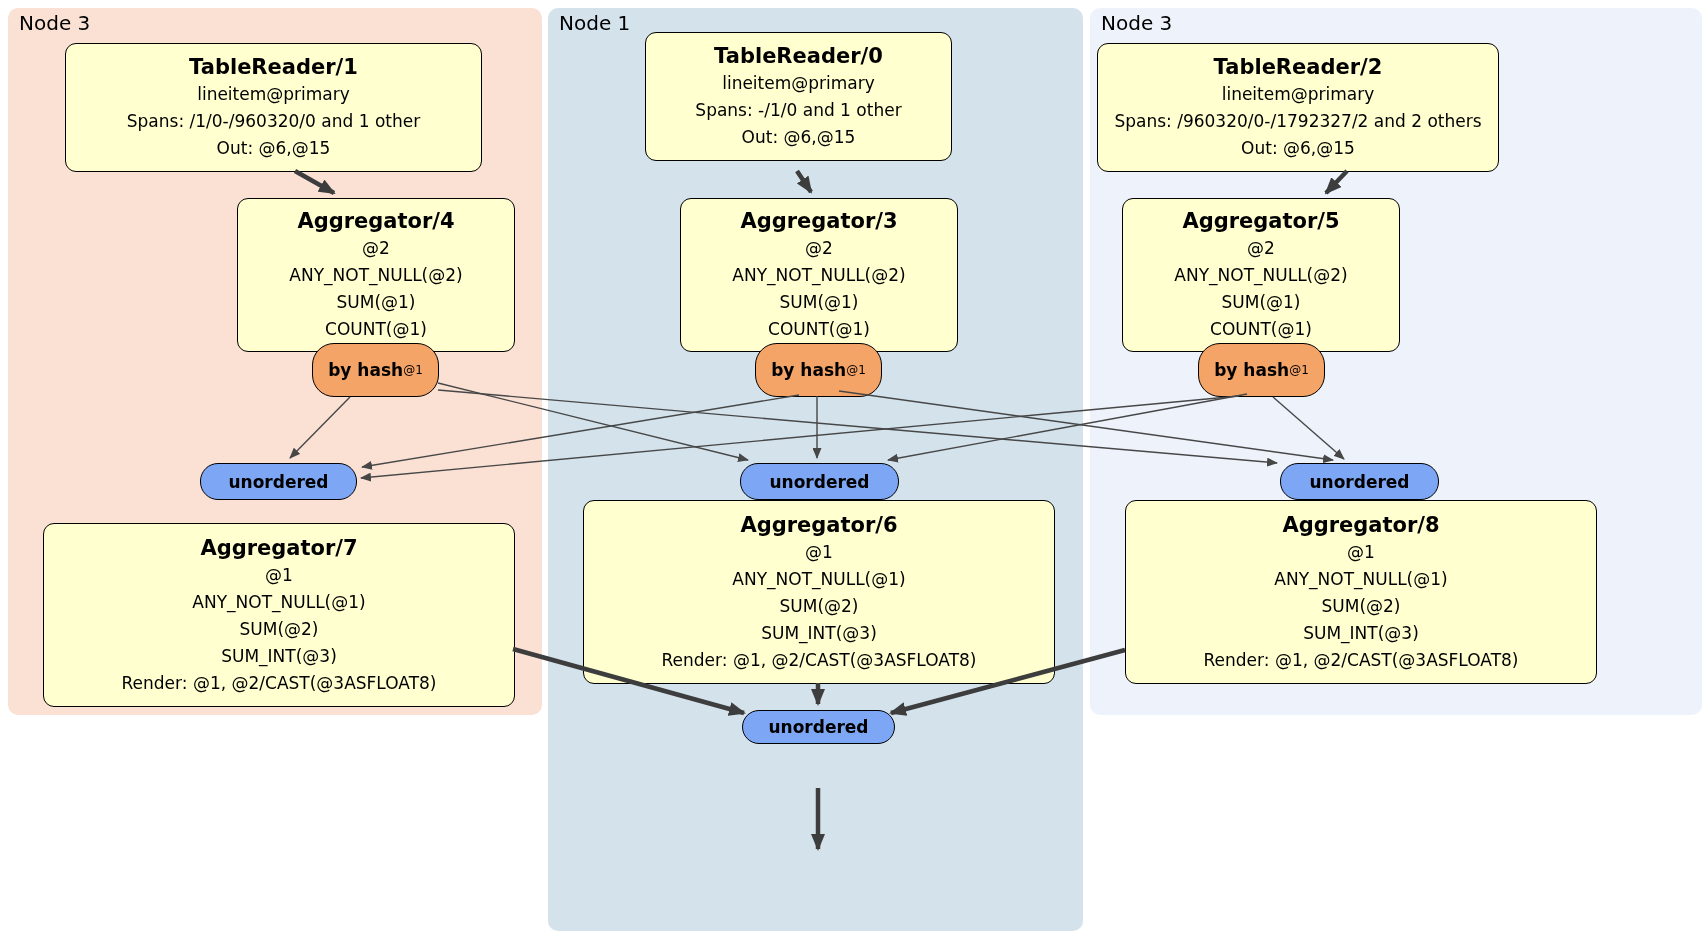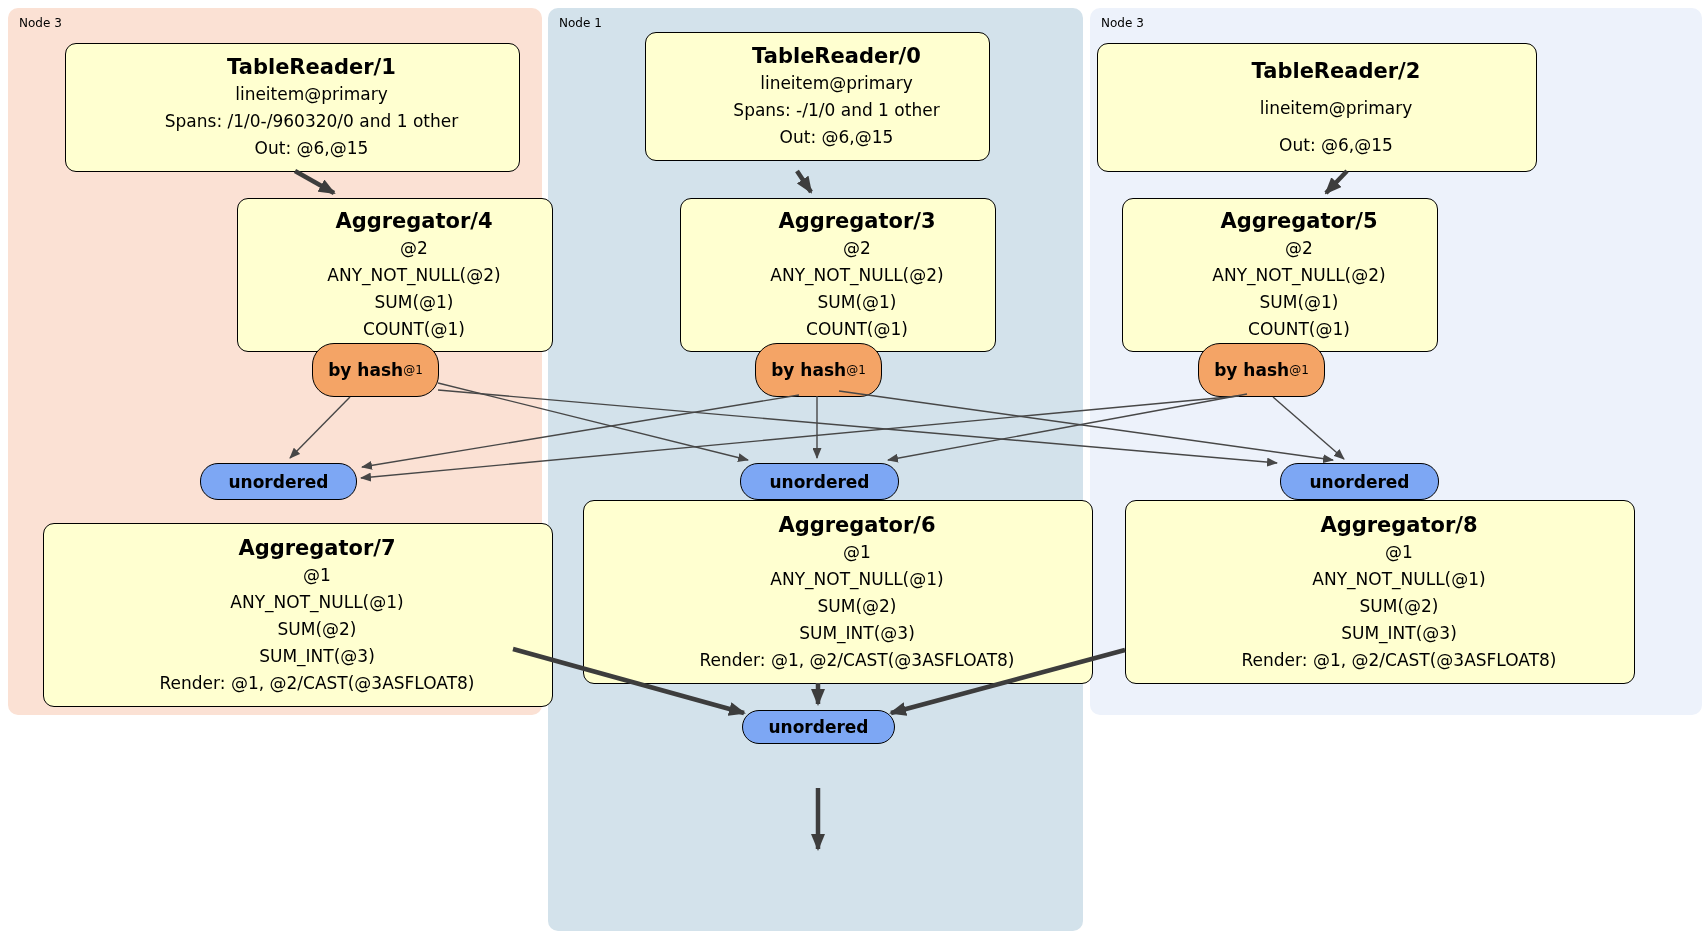--- a/index.html
+++ b/index.html
@@ -3,30 +3,29 @@
 <meta charset="utf-8">
 <style>
   html,body{margin:0;padding:0;background:#fff;}
   .canvas{
     position:relative;width:1708px;height:940px;overflow:hidden;
     background:var(--canvas_bg,#ffffff);
     font-family:"DejaVu Sans","Liberation Sans",sans-serif;
     color:#000;
   }
   .group{position:absolute;border-radius:10px;z-index:0;}
-  .group-label{position:absolute;top:6px;left:11px;font-size:12px;line-height:18px;color:#000;}
+  .group-label{position:absolute;top:6px;left:11px;font-size:20px;line-height:18px;color:#000;}
 
   .nbox{
     position:absolute;z-index:2;
     background:var(--box_fill,#ffffd0);
     border:1.5px solid var(--box_border,#000);
     border-radius:11px;
     display:flex;flex-direction:column;align-items:center;justify-content:center;
     text-align:center;
-    padding-left:38px;
   }
   .nbox .t{font-weight:bold;font-size:21px;line-height:28px;white-space:nowrap;}
   .nbox .r{font-size:17px;line-height:27px;white-space:nowrap;}
 
   .oval{
     position:absolute;z-index:3;
     border:1.6px solid var(--box_border,#000);
     display:flex;flex-direction:row;align-items:center;justify-content:center;
     text-align:center;
   }
@@ -59,23 +58,24 @@
     <span class="r">lineitem@primary</span>
     <span class="r">Spans: /1/0-/960320/0 and 1 other</span>
     <span class="r">Out: @6,@15</span>
   </div>
   <div class="nbox" style="left:645px;top:32px;width:305px;height:127px;">
     <span class="t">TableReader/0</span>
     <span class="r">lineitem@primary</span>
     <span class="r">Spans: -/1/0 and 1 other</span>
     <span class="r">Out: @6,@15</span>
   </div>
-  <div class="nbox" style="left:1097px;top:43px;width:400px;height:127px;gap:10px;">
+  <div class="nbox" style="left:1097px;top:43px;width:400px;height:127px;">
     <span class="t">TableReader/2</span>
     <span class="r">lineitem@primary</span>
+    <span class="r">Spans: /960320/0-/1792327/2 and 2 others</span>
     <span class="r">Out: @6,@15</span>
   </div>
 
   <div class="nbox" style="left:237px;top:198px;width:276px;height:152px;">
     <span class="t">Aggregator/4</span>
     <span class="r">@2</span>
     <span class="r">ANY_NOT_NULL(@2)</span>
     <span class="r">SUM(@1)</span>
     <span class="r">COUNT(@1)</span>
   </div>

